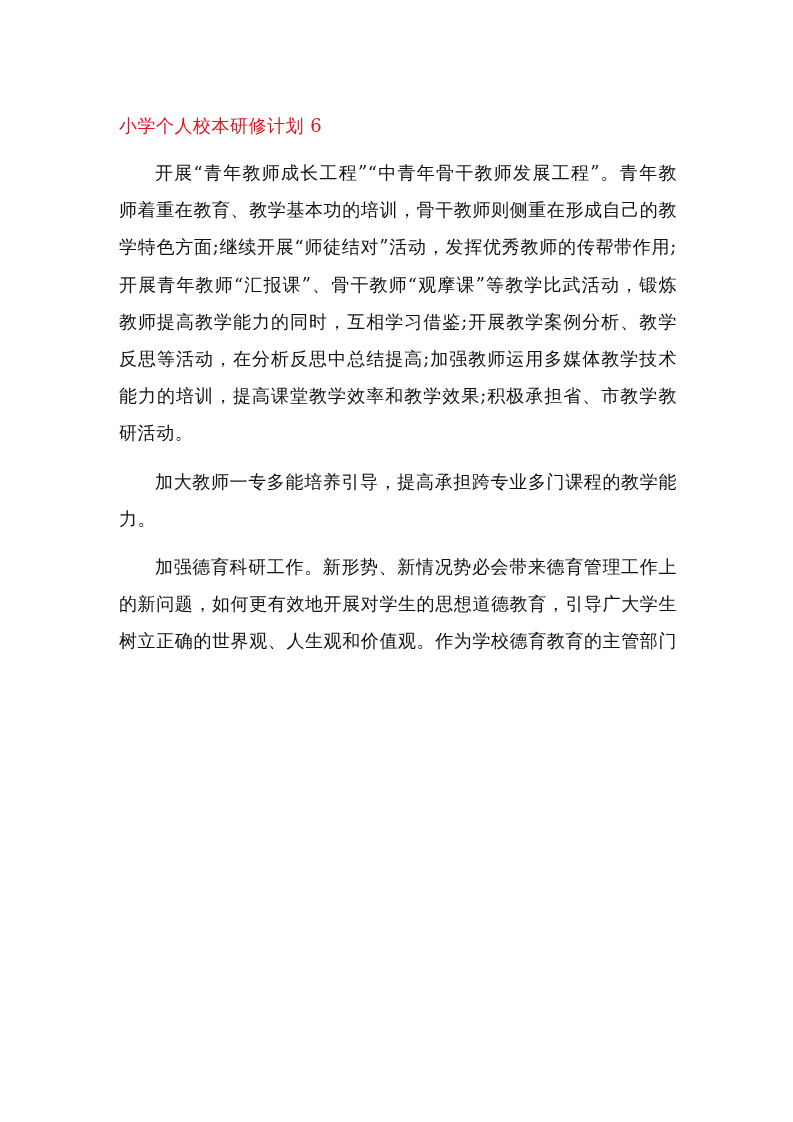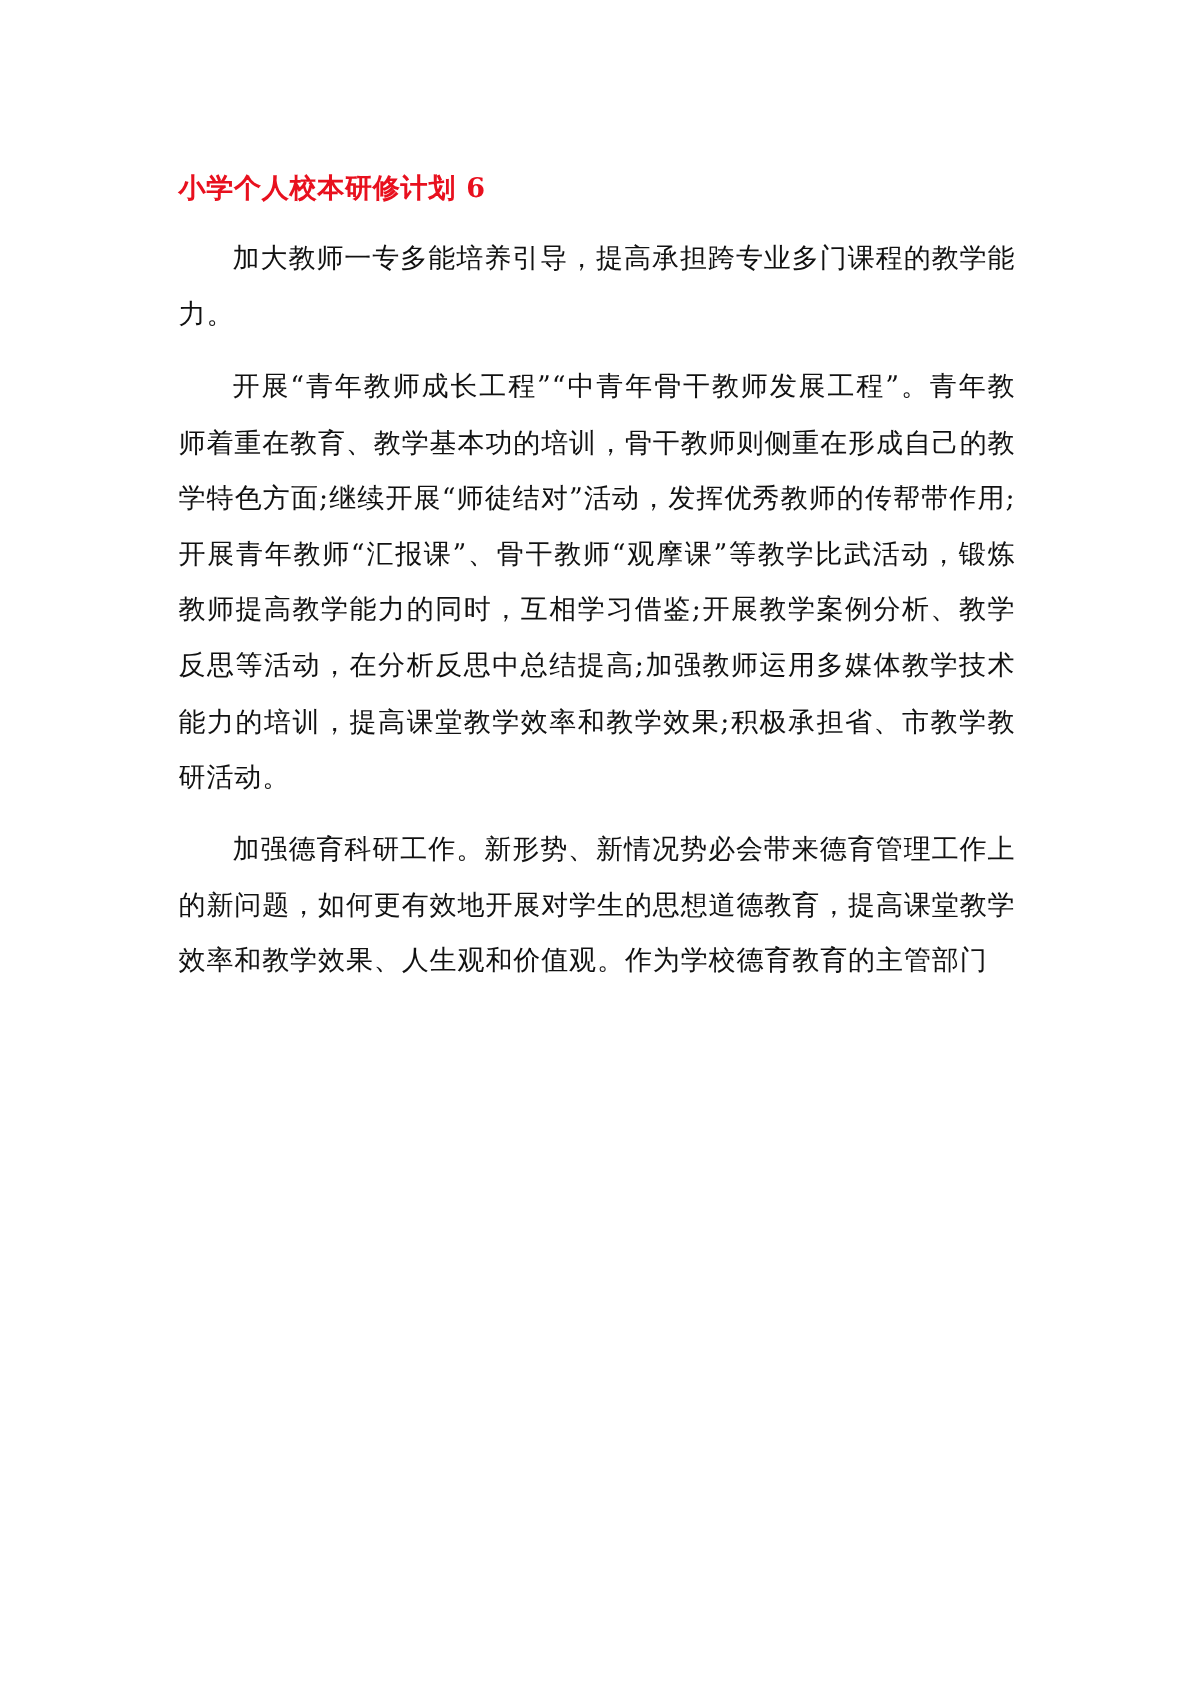--- a/index.html
+++ b/index.html
@@ -19,34 +19,34 @@
       position: absolute;
       left: 119px;
       top: 112px;
       width: 558px;
     }
     .doc-title {
       color: #e8101e;
       font-size: 18px;
       line-height: 28px;
       margin: 0 0 14px 0;
-      font-weight: bold;
+      font-weight: normal;
       letter-spacing: 0.5px;
     }
     .para {
       font-size: 18px;
       line-height: 37.2px;
       margin: 0 0 11px 0;
       text-indent: 36px;
       text-align: justify;
       letter-spacing: 0.6px;
       word-break: break-all;
     }
   </style>
 </head>
 <body>
 
 <div class="page">
   <h1 class="doc-title">小学个人校本研修计划 6</h1>
+  <p class="para">开展“青年教师成长工程”“中青年骨干教师发展工程”。青年教师着重在教育、教学基本功的培训，骨干教师则侧重在形成自己的教学特色方面;继续开展“师徒结对”活动，发挥优秀教师的传帮带作用;开展青年教师“汇报课”、骨干教师“观摩课”等教学比武活动，锻炼教师提高教学能力的同时，互相学习借鉴;开展教学案例分析、教学反思等活动，在分析反思中总结提高;加强教师运用多媒体教学技术能力的培训，提高课堂教学效率和教学效果;积极承担省、市教学教研活动。</p>
   <p class="para">加大教师一专多能培养引导，提高承担跨专业多门课程的教学能力。</p>
-  <p class="para">开展“青年教师成长工程”“中青年骨干教师发展工程”。青年教师着重在教育、教学基本功的培训，骨干教师则侧重在形成自己的教学特色方面;继续开展“师徒结对”活动，发挥优秀教师的传帮带作用;开展青年教师“汇报课”、骨干教师“观摩课”等教学比武活动，锻炼教师提高教学能力的同时，互相学习借鉴;开展教学案例分析、教学反思等活动，在分析反思中总结提高;加强教师运用多媒体教学技术能力的培训，提高课堂教学效率和教学效果;积极承担省、市教学教研活动。</p>
-  <p class="para">加强德育科研工作。新形势、新情况势必会带来德育管理工作上的新问题，如何更有效地开展对学生的思想道德教育，提高课堂教学效率和教学效果、人生观和价值观。作为学校德育教育的主管部门</p>
+  <p class="para">加强德育科研工作。新形势、新情况势必会带来德育管理工作上的新问题，如何更有效地开展对学生的思想道德教育，引导广大学生树立正确的世界观、人生观和价值观。作为学校德育教育的主管部门</p>
 </div>
 
 </body></html>

